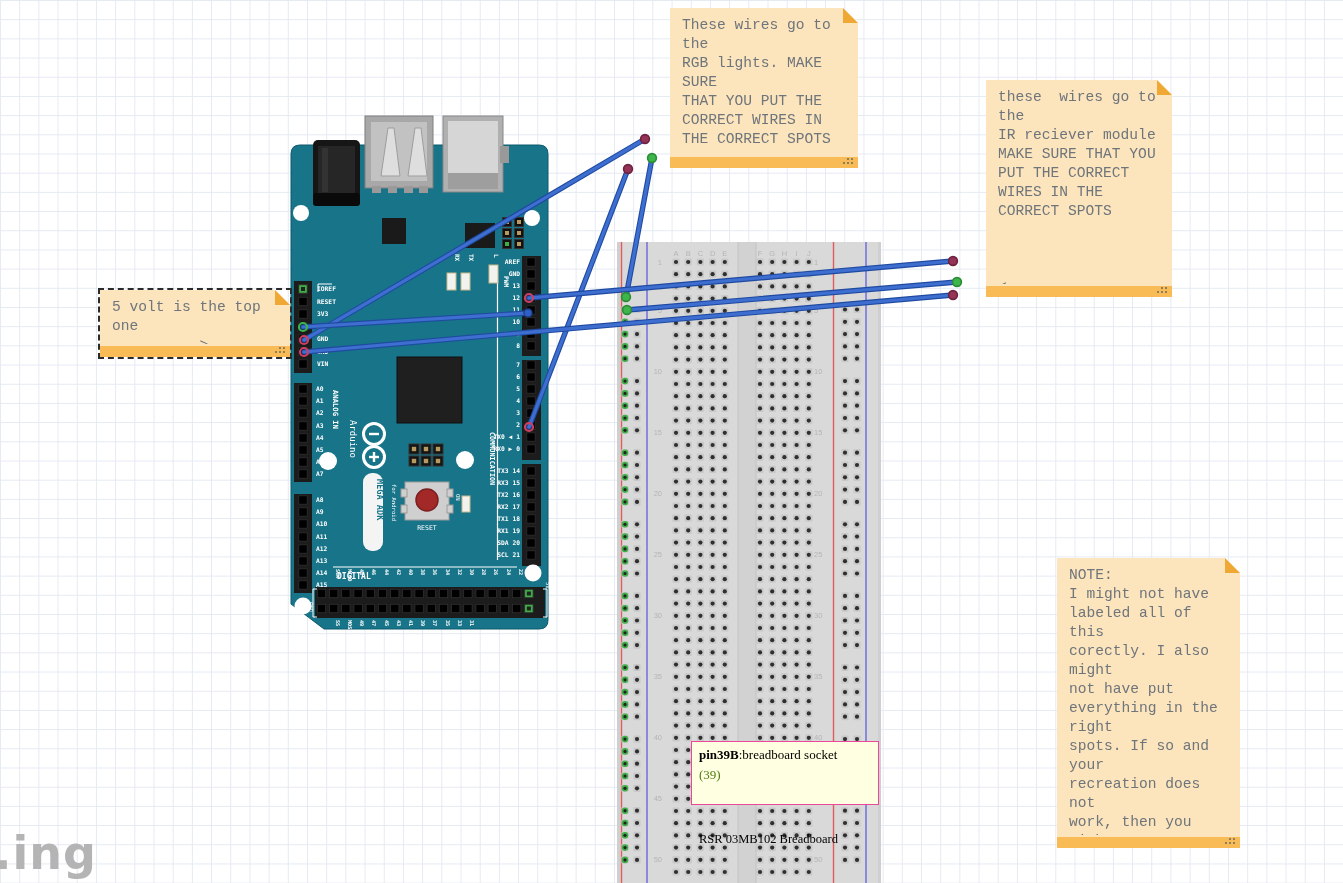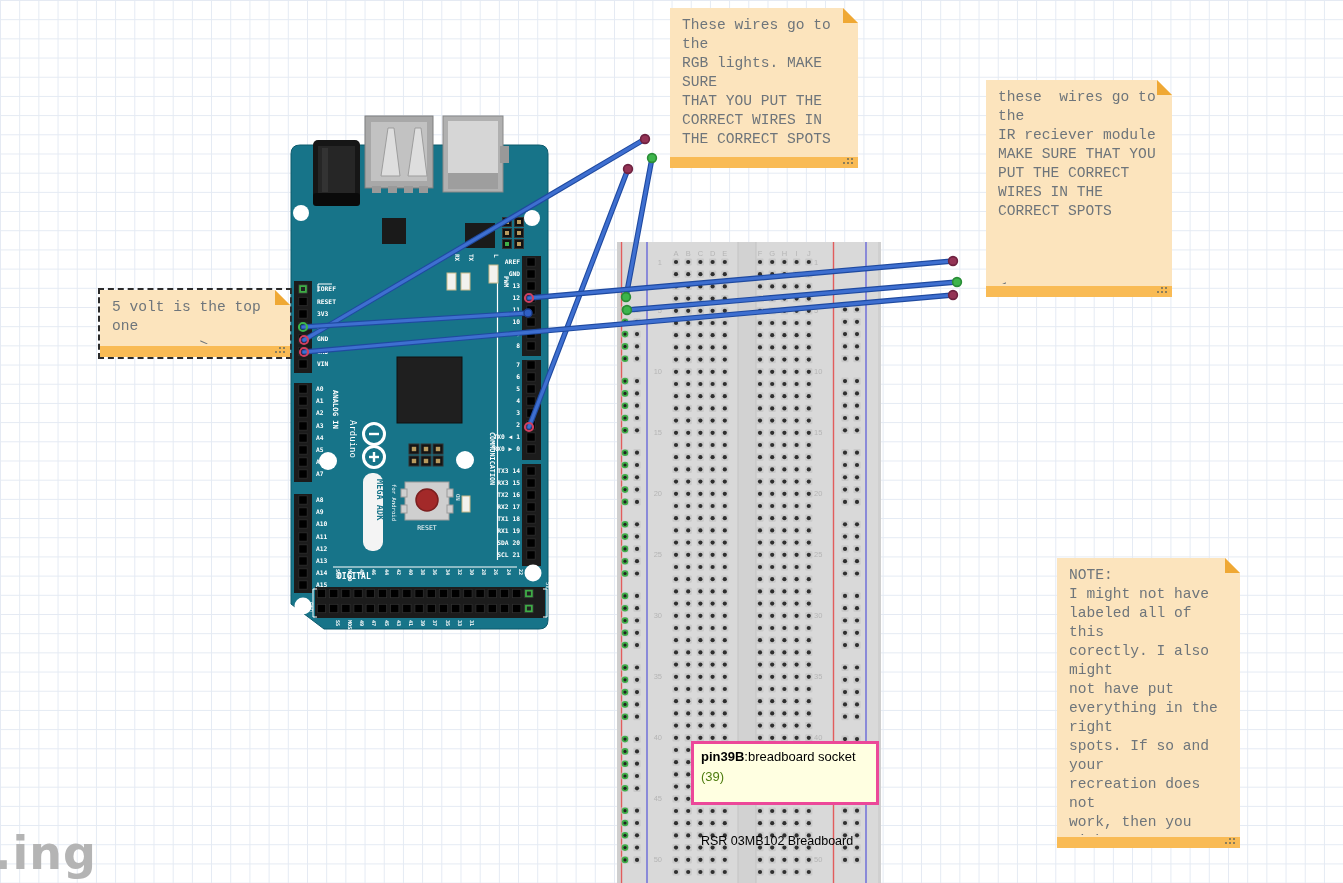--- a/index.html
+++ b/index.html
@@ -26,22 +26,22 @@
   }
   .note-bar{position:absolute;left:0;right:0;bottom:0;height:11px;background:#f9bb55;}
   .note-grip{position:absolute;right:5px;bottom:4px;width:2px;height:2px;background:#8d7f5a;
     box-shadow:-4px 0 0 #8d7f5a, 0 -4px 0 #8d7f5a, -4px -4px 0 #8d7f5a, -8px 0 0 #8d7f5a;}
   .note-text{
     position:absolute;left:12px;right:6px;top:8px;bottom:13px;
     font-size:14.6px;line-height:19px;color:#6e757b;white-space:pre-wrap;overflow:hidden;font-family:Liberation Mono, monospace;
   }
   
   .tooltip{
-    position:absolute;background:#ffffe1;border:3px solid #ec4899;
-    padding:3px 7px 2px 7px;font-size:13px;color:#000;line-height:20px;box-sizing:border-box;
+    position:absolute;background:#ffffe1;border:1px solid #ec4899;
+    padding:3px 7px 2px 7px;font-size:13px;color:#000;line-height:20px;box-sizing:border-box;font-family:Liberation Serif, serif;
   }
   .tooltip .dim{color:#4d7c0f;}
   .tooltip .part{font-size:12.5px;margin-top:44px;}
   
   .watermark{
     position:absolute;left:-6px;top:826px;
     font-family:"DejaVu Sans", sans-serif;font-weight:bold;
     font-size:46px;color:#b4b4b4;letter-spacing:1px;user-select:none;
   }
 </style>

